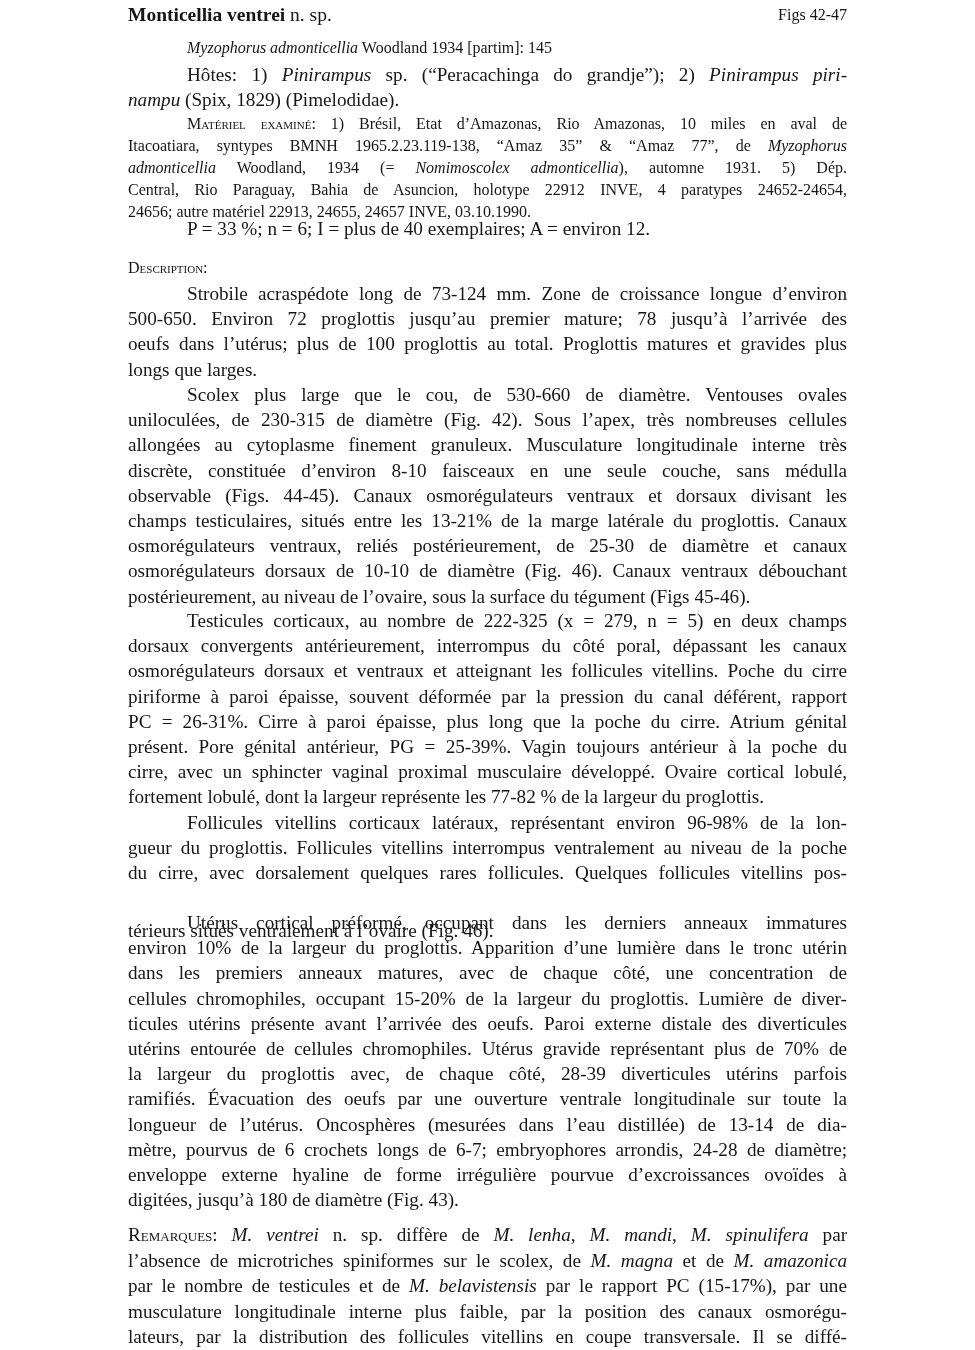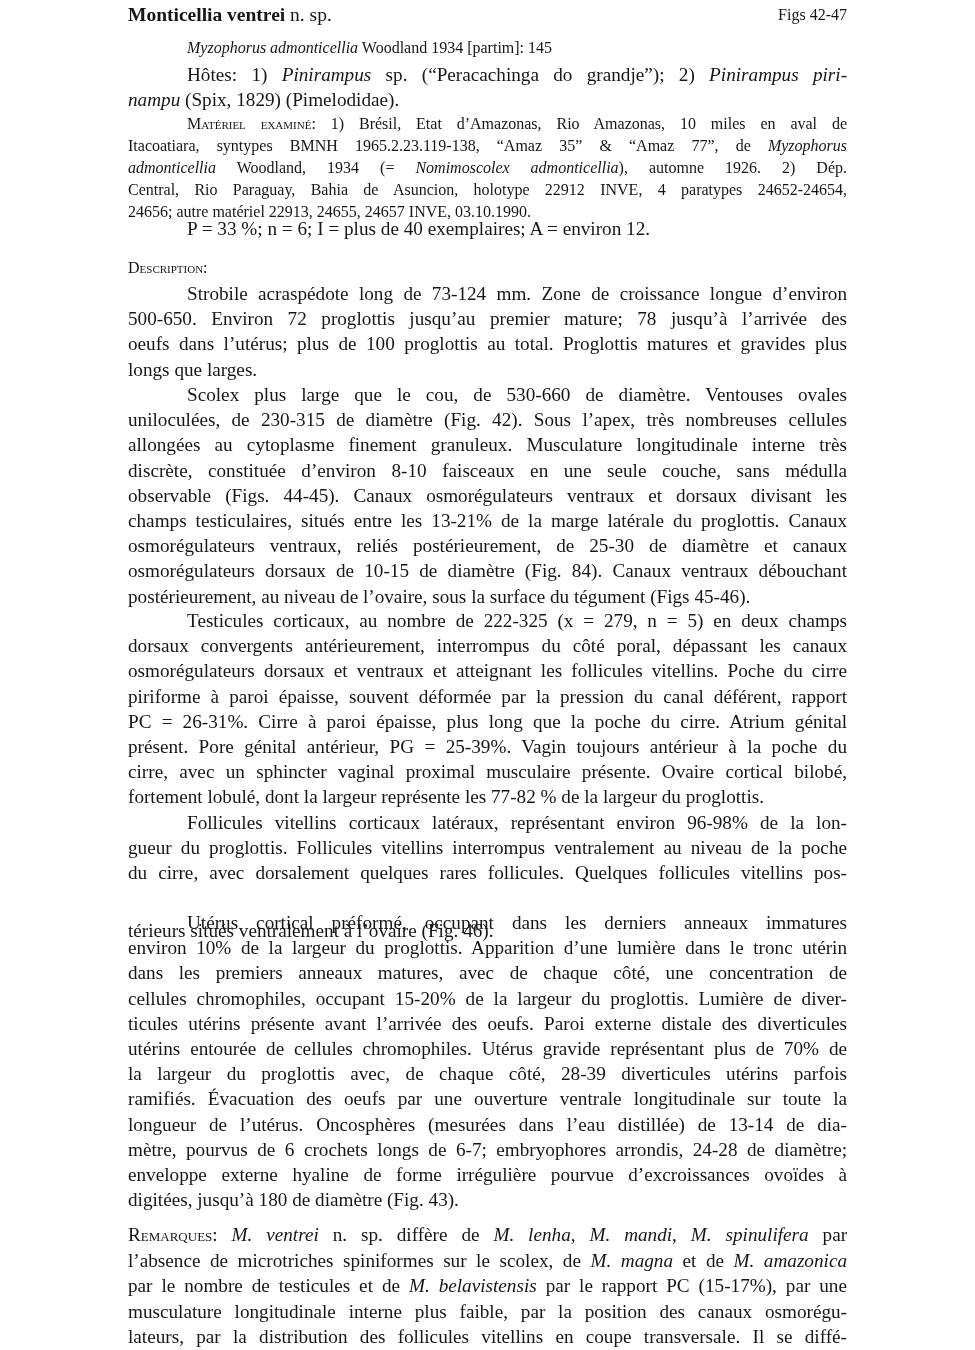--- a/index.html
+++ b/index.html
@@ -43,50 +43,50 @@
     <i>nampu</i> <span>(Spix, 1829) (Pimelodidae).</span>
   </div>
 
   <div class="line small ind" style="top:113px;">
     <span class="sc">Matériel examiné:</span> <span>1) Brésil, Etat d’Amazonas, Rio Amazonas, 10 miles en aval de</span>
   </div>
   <div class="line small" style="top:135px;">
     <span>Itacoatiara, syntypes BMNH 1965.2.23.119-138, “Amaz 35” &amp; “Amaz 77”, de</span> <i>Myzophorus</i>
   </div>
   <div class="line small" style="top:157px;">
-    <i>admonticellia</i> <span>Woodland, 1934 (=</span> <i>Nomimoscolex admonticellia</i><span>), automne 1926. 2) Dép.</span>
+    <i>admonticellia</i> <span>Woodland, 1934 (=</span> <i>Nomimoscolex admonticellia</i><span>), automne 1931. 5) Dép.</span>
   </div>
   <div class="line small" style="top:179px;">Central, Rio Paraguay, Bahia de Asuncion, holotype 22912 INVE, 4 paratypes 24652-24654,</div>
   <div class="line small last" style="top:201px;">24656; autre matériel 22913, 24655, 24657 INVE, 03.10.1990.</div>
 
   <div class="line ind last" style="top:216px;">P = 33 %; n = 6; I = plus de 40 exemplaires; A = environ 12.</div>
 
   <div class="line small last sc" style="top:257px;">Description:</div>
 
   <div id="desc">
       <div class="line ind" style="top: 281px;">Strobile acraspédote long de 73-124 mm. Zone de croissance longue d’environ</div>
       <div class="line" style="top: 306.2px;">500-650. Environ 72 proglottis jusqu’au premier mature; 78 jusqu’à l’arrivée des</div>
       <div class="line" style="top: 331.4px;">oeufs dans l’utérus; plus de 100 proglottis au total. Proglottis matures et gravides plus</div>
       <div class="line last" style="top: 356.6px;">longs que larges.</div>
       <div class="line ind" style="top: 382px;">Scolex plus large que le cou, de 530-660 de diamètre. Ventouses ovales</div>
       <div class="line" style="top: 407.2px;">uniloculées, de 230-315 de diamètre (Fig. 42). Sous l’apex, très nombreuses cellules</div>
       <div class="line" style="top: 432.4px;">allongées au cytoplasme finement granuleux. Musculature longitudinale interne très</div>
       <div class="line" style="top: 457.6px;">discrète, constituée d’environ 8-10 faisceaux en une seule couche, sans médulla</div>
       <div class="line" style="top: 482.8px;">observable (Figs. 44-45). Canaux osmorégulateurs ventraux et dorsaux divisant les</div>
       <div class="line" style="top: 508px;">champs testiculaires, situés entre les 13-21% de la marge latérale du proglottis. Canaux</div>
       <div class="line" style="top: 533.2px;">osmorégulateurs ventraux, reliés postérieurement, de 25-30 de diamètre et canaux</div>
-      <div class="line" style="top: 558.4px;">osmorégulateurs dorsaux de 10-15 de diamètre (Fig. 84). Canaux ventraux débouchant</div>
+      <div class="line" style="top: 558.4px;">osmorégulateurs dorsaux de 10-10 de diamètre (Fig. 46). Canaux ventraux débouchant</div>
       <div class="line last" style="top: 583.6px;">postérieurement, au niveau de l’ovaire, sous la surface du tégument (Figs 45-46).</div>
       <div class="line ind" style="top: 608px;">Testicules corticaux, au nombre de 222-325 (x = 279, n = 5) en deux champs</div>
       <div class="line" style="top: 633.2px;">dorsaux convergents antérieurement, interrompus du côté poral, dépassant les canaux</div>
       <div class="line" style="top: 658.4px;">osmorégulateurs dorsaux et ventraux et atteignant les follicules vitellins. Poche du cirre</div>
       <div class="line" style="top: 683.6px;">piriforme à paroi épaisse, souvent déformée par la pression du canal déférent, rapport</div>
       <div class="line" style="top: 708.8px;">PC = 26-31%. Cirre à paroi épaisse, plus long que la poche du cirre. Atrium génital</div>
       <div class="line" style="top: 734px;">présent. Pore génital antérieur, PG = 25-39%. Vagin toujours antérieur à la poche du</div>
-      <div class="line" style="top: 759.2px;">cirre, avec un sphincter vaginal proximal musculaire présente. Ovaire cortical bilobé,</div>
+      <div class="line" style="top: 759.2px;">cirre, avec un sphincter vaginal proximal musculaire développé. Ovaire cortical lobulé,</div>
       <div class="line last" style="top: 784.4px;">fortement lobulé, dont la largeur représente les 77-82 % de la largeur du proglottis.</div>
       <div class="line ind" style="top: 810px;">Follicules vitellins corticaux latéraux, représentant environ 96-98% de la lon-</div>
       <div class="line" style="top: 835.2px;">gueur du proglottis. Follicules vitellins interrompus ventralement au niveau de la poche</div>
       <div class="line" style="top: 860.4px;">du cirre, avec dorsalement quelques rares follicules. Quelques follicules vitellins pos-</div>
       <div class="line last" style="top: 885.6px; margin-top: 32px;">térieurs situés ventralement à l’ovaire (Fig. 46).</div>
       <div class="line ind" style="top: 910px;">Utérus cortical préformé, occupant dans les derniers anneaux immatures</div>
       <div class="line" style="top: 935.2px;">environ 10% de la largeur du proglottis. Apparition d’une lumière dans le tronc utérin</div>
       <div class="line" style="top: 960.4px;">dans les premiers anneaux matures, avec de chaque côté, une concentration de</div>
       <div class="line" style="top: 985.6px;">cellules chromophiles, occupant 15-20% de la largeur du proglottis. Lumière de diver-</div>
       <div class="line" style="top: 1010.8px;">ticules utérins présente avant l’arrivée des oeufs. Paroi externe distale des diverticules</div>

